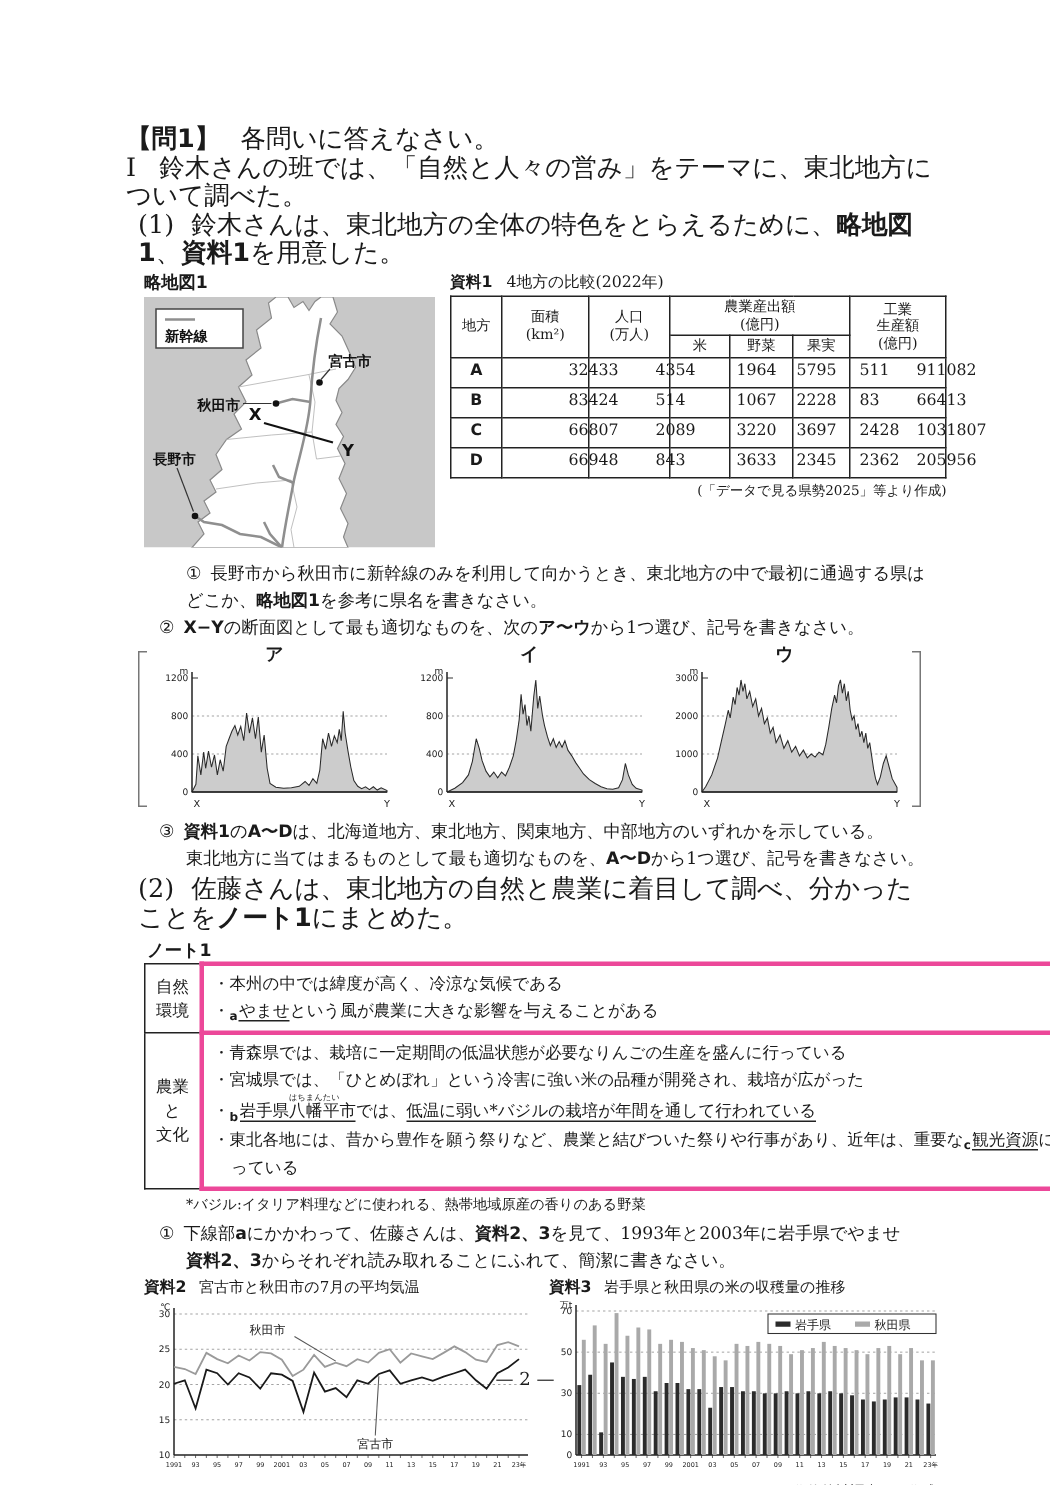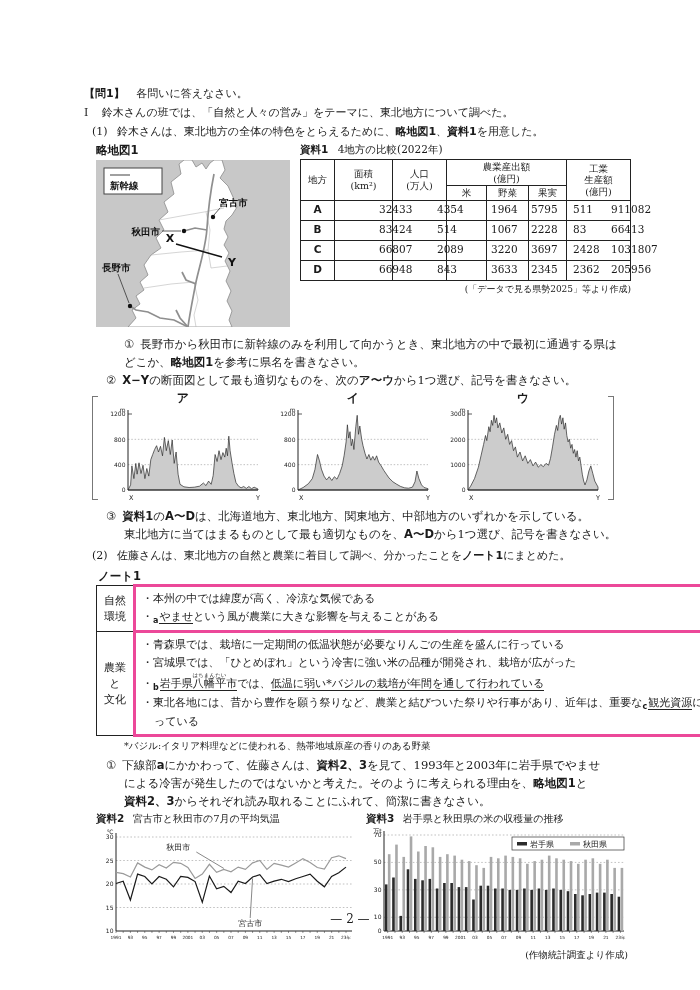--- a/index.html
+++ b/index.html
@@ -1,21 +1,21 @@
 <!DOCTYPE html>
 <html style="--sea: #c8c8c8; --land: #ffffff; --profile_fill: #cccccc; --ink: #1a1a1a; --line_akita: #9a9a9a; --line_miyako: #1a1a1a; --bar_iwate: #2b2b2b; --bar_akita: #a9a9a9;"><head>
 <meta charset="utf-8">
 <style>
   * { margin:0; padding:0; box-sizing:border-box; }
   html,body { background:#fff; }
   body { width:700px; height:990px; position:relative; overflow:hidden;
          font-family:"DejaVu Serif", serif; color:#1a1a1a; }
   .page { position:absolute; inset:0; background:#fff; }
   .content { position:absolute; left:84px; top:84px; width:540px; }
-  .l { font-size:11px; line-height:19px; }
+  .l { font-size:17px; line-height:19px; }
   .gb { font-family:"DejaVu Sans", sans-serif; font-weight:bold; }
   .qline { font-size:11.5px; line-height:18px; margin-left:22px; }
   .qline .qnum { margin-right:6px; }
   .wrapline { margin-left:40px; }
   .sub { font-family:"DejaVu Sans", sans-serif; font-weight:bold; font-size:8px;
          position:relative; top:3px; margin-right:1px; }
   .ul { border-bottom:1px solid #222; }
   
   .figs1 { display:flex; margin-left:12px; margin-top:2px; gap:10px; }
   .map-block { width:196px; }
@@ -290,23 +290,20 @@
         <div class="nb"><span>・</span><span class="sub">b</span><span class="ul"><span>岩手県</span><ruby><span>八幡平</span><rt style="font-size:5.5px;">はちまんたい</rt></ruby><span>市</span></span><span>では、</span><span class="ul">低温に弱い*バジルの栽培が年間を通して行われている</span></div>
         <div class="nb"><span>・</span><span>東北各地には、昔から豊作を願う祭りなど、農業と結びついた祭りや行事があり、</span><span>近年は、重要な</span><span class="sub">c</span><span class="ul">観光資源</span><span>になっている</span></div>
       </td>
     </tr>
   </tbody>
       </table>
   <div class="footnote">*バジル:イタリア料理などに使われる、熱帯地域原産の香りのある野菜</div>
 
   <div class="qline" style="margin-top:3px;">
     <span class="qnum">①</span><span>下線部</span><span class="gb">a</span><span>にかかわって、佐藤さんは、</span><span class="gb">資料2、3</span><span>を見て、1993年と2003年に岩手県でやませ</span>
-  </div>
-  <div class="qline wrapline">
-    <span>による冷害が発生したのではないかと考えた。そのように考えられる理由を、</span><span class="gb">略地図1</span><span>と</span>
   </div>
   <div class="qline wrapline">
     <span class="gb">資料2、3</span><span>からそれぞれ読み取れることにふれて、簡潔に書きなさい。</span>
   </div>
 
   <div class="figs2">
     <div class="cblock">
       <div class="c-title">
         <span class="gb">資料2</span>
         <span style="margin-left:5px; font-size:10px;">宮古市と秋田市の7月の平均気温</span>

